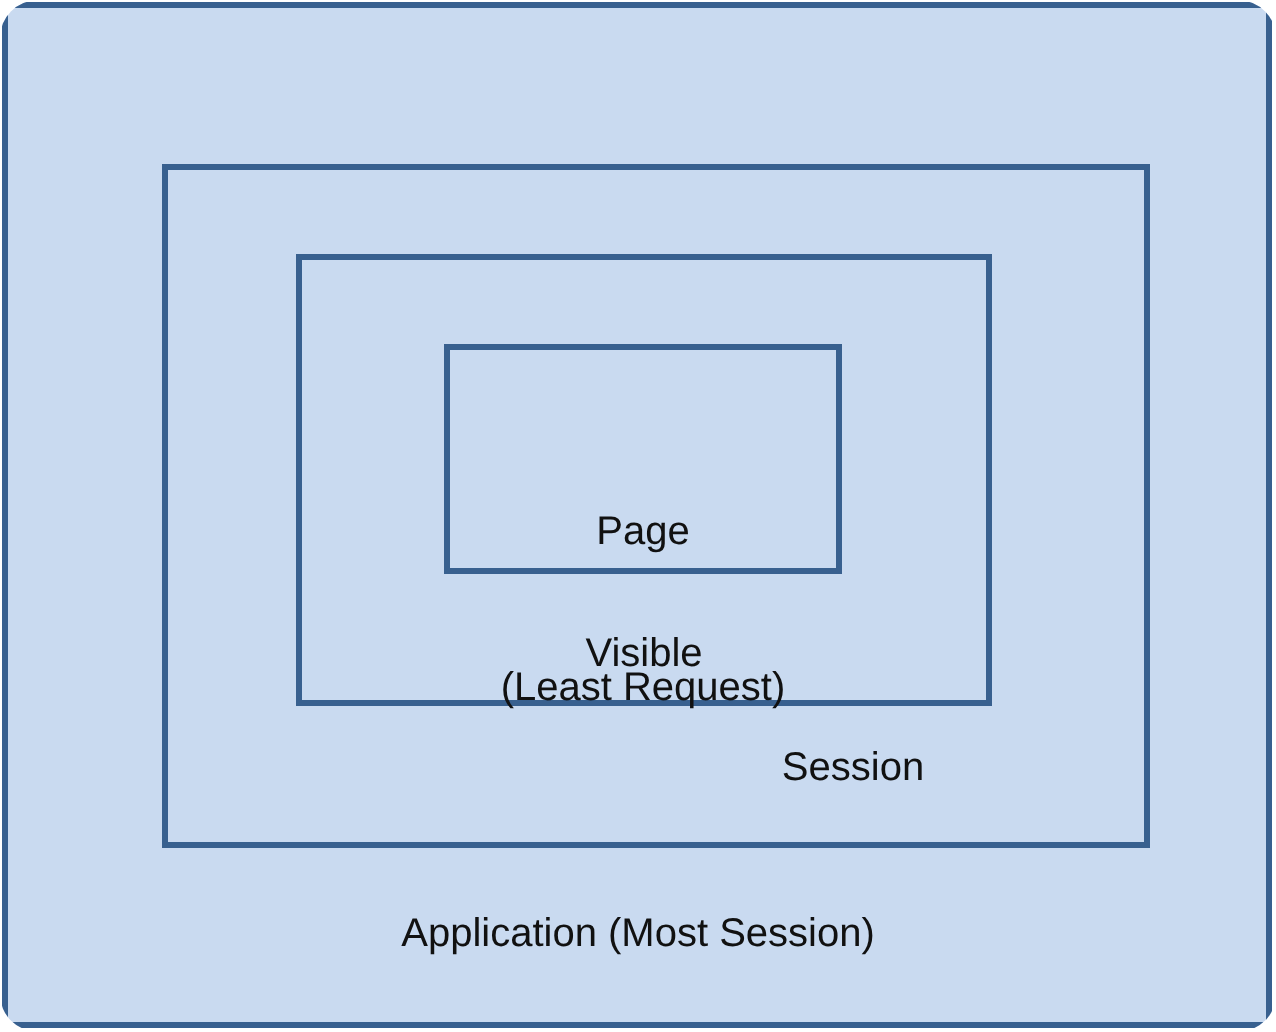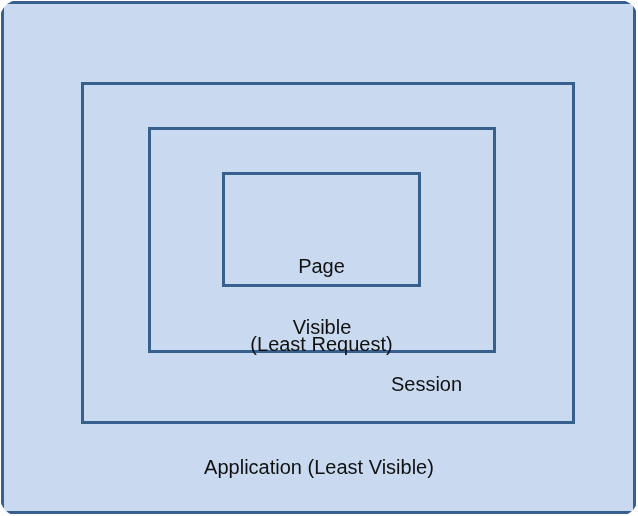--- a/index.html
+++ b/index.html
@@ -88,15 +88,15 @@
 
   <div class="scope-label label-page">
     <div>Page</div>
     <div>(Least Request)</div>
   </div>
 
   <div class="scope-label label-request">Visible</div>
 
   <div class="scope-label label-session">Session</div>
 
-  <div class="scope-label label-application">Application (Least Visible)</div>
+  <div class="scope-label label-application">Application (Most Session)</div>
 
 </div>
 
 </body></html>

